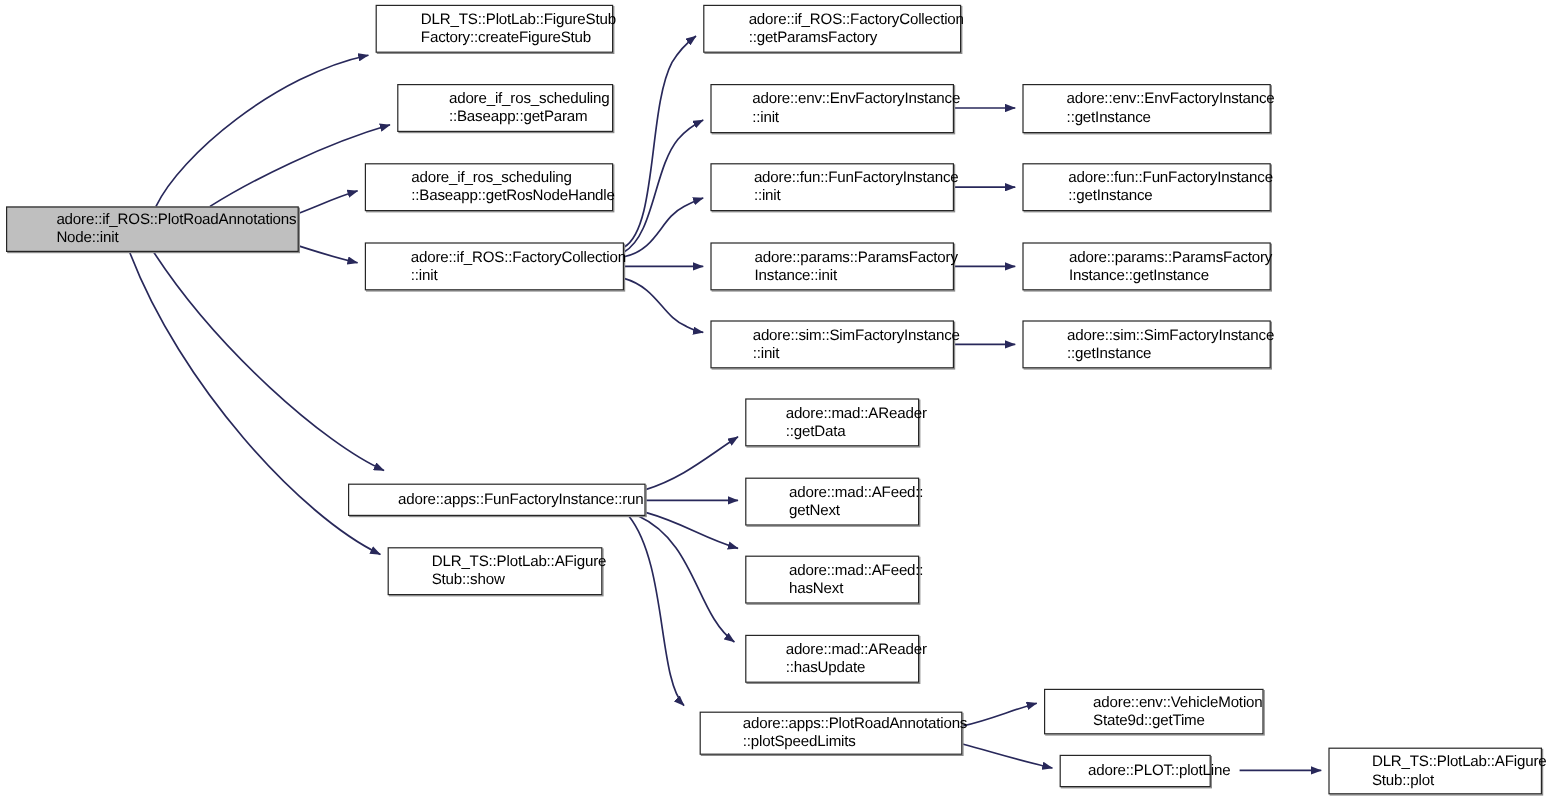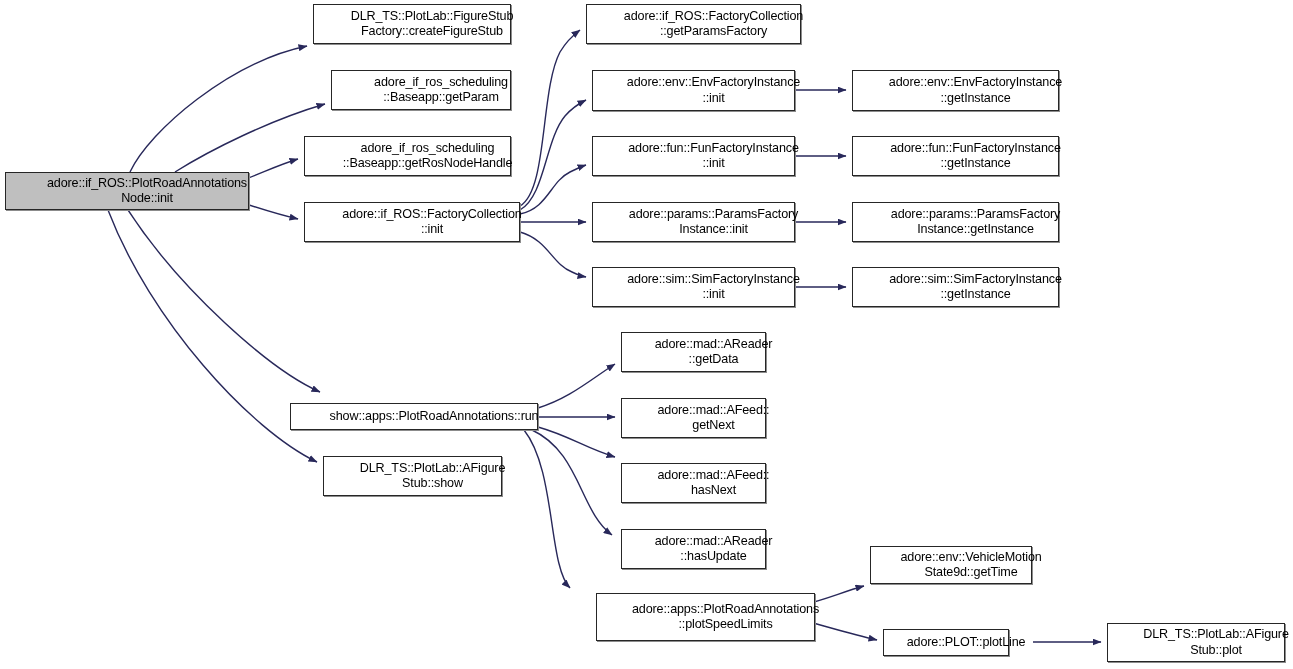--- a/index.html
+++ b/index.html
@@ -25,21 +25,20 @@
     pointer-events: none;
   }
   .node {
     position: absolute;
     box-sizing: border-box;
     border: 1px solid #262626;
     background: #ffffff;
     color: #000000;
     font-size: 12.6px;
     line-height: 15.4px;
-    text-align: center;
     display: flex;
     align-items: center;
     justify-content: center;
     white-space: pre-line;
     letter-spacing: -0.15px;
     box-shadow: 1px 1px 0 0 #8c8c8c;
     z-index: 2;
     padding-left: 40px;
   }
   .node.highlight {
@@ -92,21 +91,21 @@
       <div class="node highlight" style="left: 5px; top: 172px; width: 244px; height: 38px;"><span class="node-label">adore::if_ROS::PlotRoadAnnotations
 Node::init</span></div>
       <div class="node" style="left: 313px; top: 4px; width: 198px; height: 40px;"><span class="node-label">DLR_TS::PlotLab::FigureStub
 Factory::createFigureStub</span></div>
       <div class="node" style="left: 331px; top: 70px; width: 180px; height: 40px;"><span class="node-label">adore_if_ros_scheduling
 ::Baseapp::getParam</span></div>
       <div class="node" style="left: 304px; top: 136px; width: 207px; height: 40px;"><span class="node-label">adore_if_ros_scheduling
 ::Baseapp::getRosNodeHandle</span></div>
       <div class="node" style="left: 304px; top: 202px; width: 216px; height: 40px;"><span class="node-label">adore::if_ROS::FactoryCollection
 ::init</span></div>
-      <div class="node" style="left: 290px; top: 403px; width: 248px; height: 27px;"><span class="node-label">show::apps::PlotRoadAnnotations::run</span></div>
+      <div class="node" style="left: 290px; top: 403px; width: 248px; height: 27px;"><span class="node-label">adore::apps::FunFactoryInstance::run</span></div>
       <div class="node" style="left: 323px; top: 456px; width: 179px; height: 40px;"><span class="node-label">DLR_TS::PlotLab::AFigure
 Stub::show</span></div>
       <div class="node" style="left: 586px; top: 4px; width: 215px; height: 40px;"><span class="node-label">adore::if_ROS::FactoryCollection
 ::getParamsFactory</span></div>
       <div class="node" style="left: 592px; top: 70px; width: 203px; height: 41px;"><span class="node-label">adore::env::EnvFactoryInstance
 ::init</span></div>
       <div class="node" style="left: 592px; top: 136px; width: 203px; height: 40px;"><span class="node-label">adore::fun::FunFactoryInstance
 ::init</span></div>
       <div class="node" style="left: 592px; top: 202px; width: 203px; height: 40px;"><span class="node-label">adore::params::ParamsFactory
 Instance::init</span></div>
@@ -121,21 +120,21 @@
       <div class="node" style="left: 852px; top: 267px; width: 207px; height: 40px;"><span class="node-label">adore::sim::SimFactoryInstance
 ::getInstance</span></div>
       <div class="node" style="left: 621px; top: 332px; width: 145px; height: 40px;"><span class="node-label">adore::mad::AReader
 ::getData</span></div>
       <div class="node" style="left: 621px; top: 398px; width: 145px; height: 40px;"><span class="node-label">adore::mad::AFeed::
 getNext</span></div>
       <div class="node" style="left: 621px; top: 463px; width: 145px; height: 40px;"><span class="node-label">adore::mad::AFeed::
 hasNext</span></div>
       <div class="node" style="left: 621px; top: 529px; width: 145px; height: 40px;"><span class="node-label">adore::mad::AReader
 ::hasUpdate</span></div>
-      <div class="node" style="left: 596px; top: 593px; width: 219px; height: 48px;"><span class="node-label">adore::apps::PlotRoadAnnotations
+      <div class="node" style="left: 583px; top: 593px; width: 219px; height: 36px;"><span class="node-label">adore::apps::PlotRoadAnnotations
 ::plotSpeedLimits</span></div>
-      <div class="node" style="left: 870px; top: 546px; width: 162px; height: 38px;"><span class="node-label">adore::env::VehicleMotion
+      <div class="node" style="left: 870px; top: 574px; width: 183px; height: 38px;"><span class="node-label">adore::env::VehicleMotion
 State9d::getTime</span></div>
       <div class="node" style="left: 883px; top: 629px; width: 126px; height: 27px;"><span class="node-label">adore::PLOT::plotLine</span></div>
       <div class="node" style="left: 1107px; top: 623px; width: 178px; height: 39px;"><span class="node-label">DLR_TS::PlotLab::AFigure
 Stub::plot</span></div>
     </div>
 </div>
 
 </body></html>

